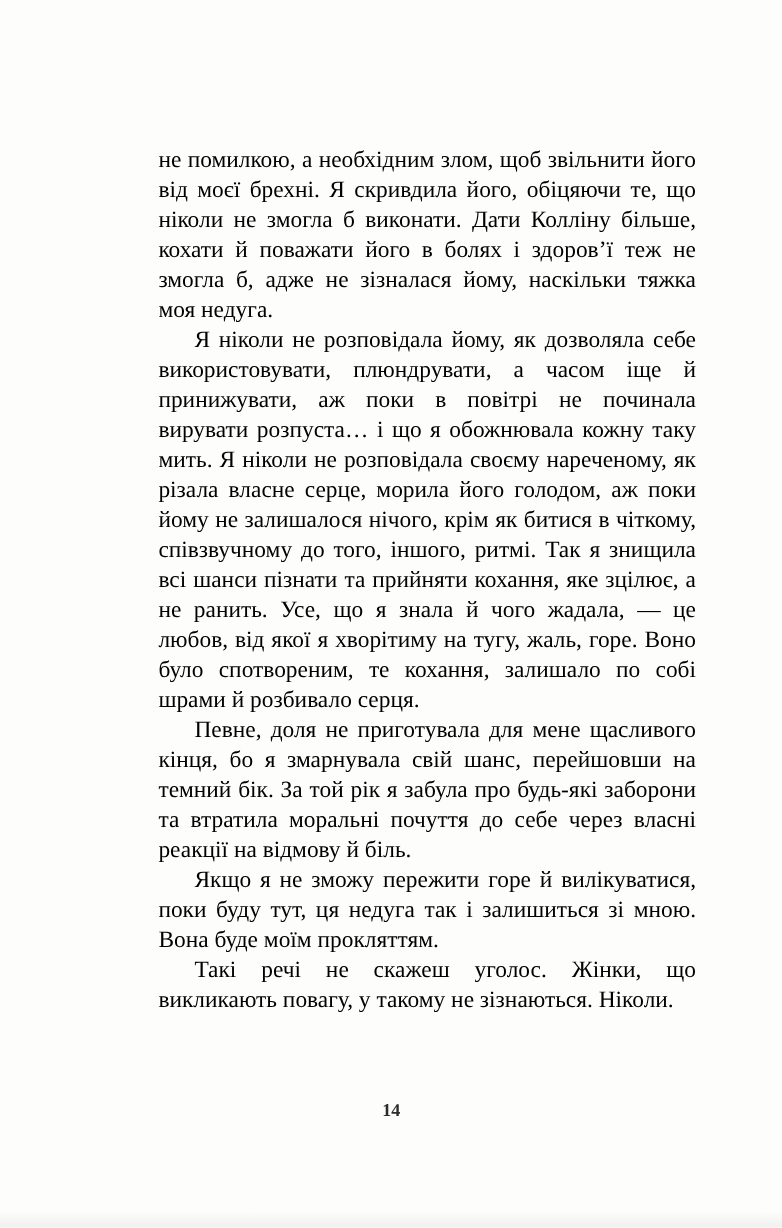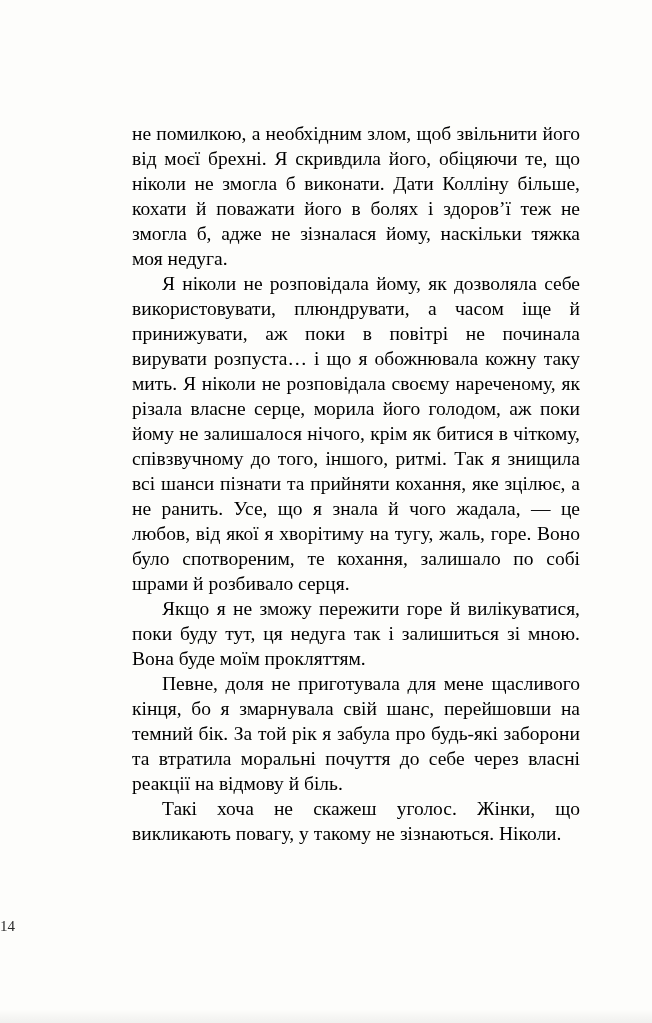--- a/index.html
+++ b/index.html
@@ -50,31 +50,32 @@
       text-indent: 30px;
     }
     .text-block p.continuation {
       text-indent: 0;
     }
     .page-number {
       position: absolute;
       top: 918px;
       left: 0;
       width: 652px;
-      text-align: left;
+      text-align: center;
       font-family: "Liberation Serif", "DejaVu Serif", serif;
       font-size: 15px;
       color: #2b2b2b;
+      font-weight: bold;
     }
   </style>
 </head>
 <body>
 
 <div class="page">
   <div class="text-block">
     <p class="continuation">не помилкою, а необхідним злом, щоб звільнити його від моєї брехні. Я скривдила його, обіцяючи те, що ніколи не змогла б виконати. Дати Колліну більше, кохати й поважати його в болях і здоров’ї теж не змогла б, адже не зізналася йому, наскільки тяжка моя недуга.</p>
     <p>Я ніколи не розповідала йому, як дозволяла себе використовувати, плюндрувати, а часом іще й принижувати, аж поки в повітрі не починала вирувати розпуста… і що я обожнювала кожну таку мить. Я ніколи не розповідала своєму нареченому, як різала власне серце, морила його голодом, аж поки йому не залишалося нічого, крім як битися в чіткому, співзвучному до того, іншого, ритмі. Так я знищила всі шанси пізнати та прийняти кохання, яке зцілює, а не ранить. Усе, що я знала й чого жадала, — це любов, від якої я хворітиму на тугу, жаль, горе. Воно було спотвореним, те кохання, залишало по собі шрами й розбивало серця.</p>
+    <p>Певне, доля не приготувала для мене щасливого кінця, бо я змарнувала свій шанс, перейшовши на темний бік. За той рік я забула про будь-які заборони та втратила моральні почуття до себе через власні реакції на відмову й біль.</p>
     <p>Якщо я не зможу пережити горе й вилікуватися, поки буду тут, ця недуга так і залишиться зі мною. Вона буде моїм прокляттям.</p>
-    <p>Певне, доля не приготувала для мене щасливого кінця, бо я змарнувала свій шанс, перейшовши на темний бік. За той рік я забула про будь-які заборони та втратила моральні почуття до себе через власні реакції на відмову й біль.</p>
-    <p>Такі хоча не скажеш уголос. Жінки, що викликають повагу, у такому не зізнаються. Ніколи.</p>
+    <p>Такі речі не скажеш уголос. Жінки, що викликають повагу, у такому не зізнаються. Ніколи.</p>
   </div>
   <div class="page-number">14</div>
 </div>
 
 </body></html>

